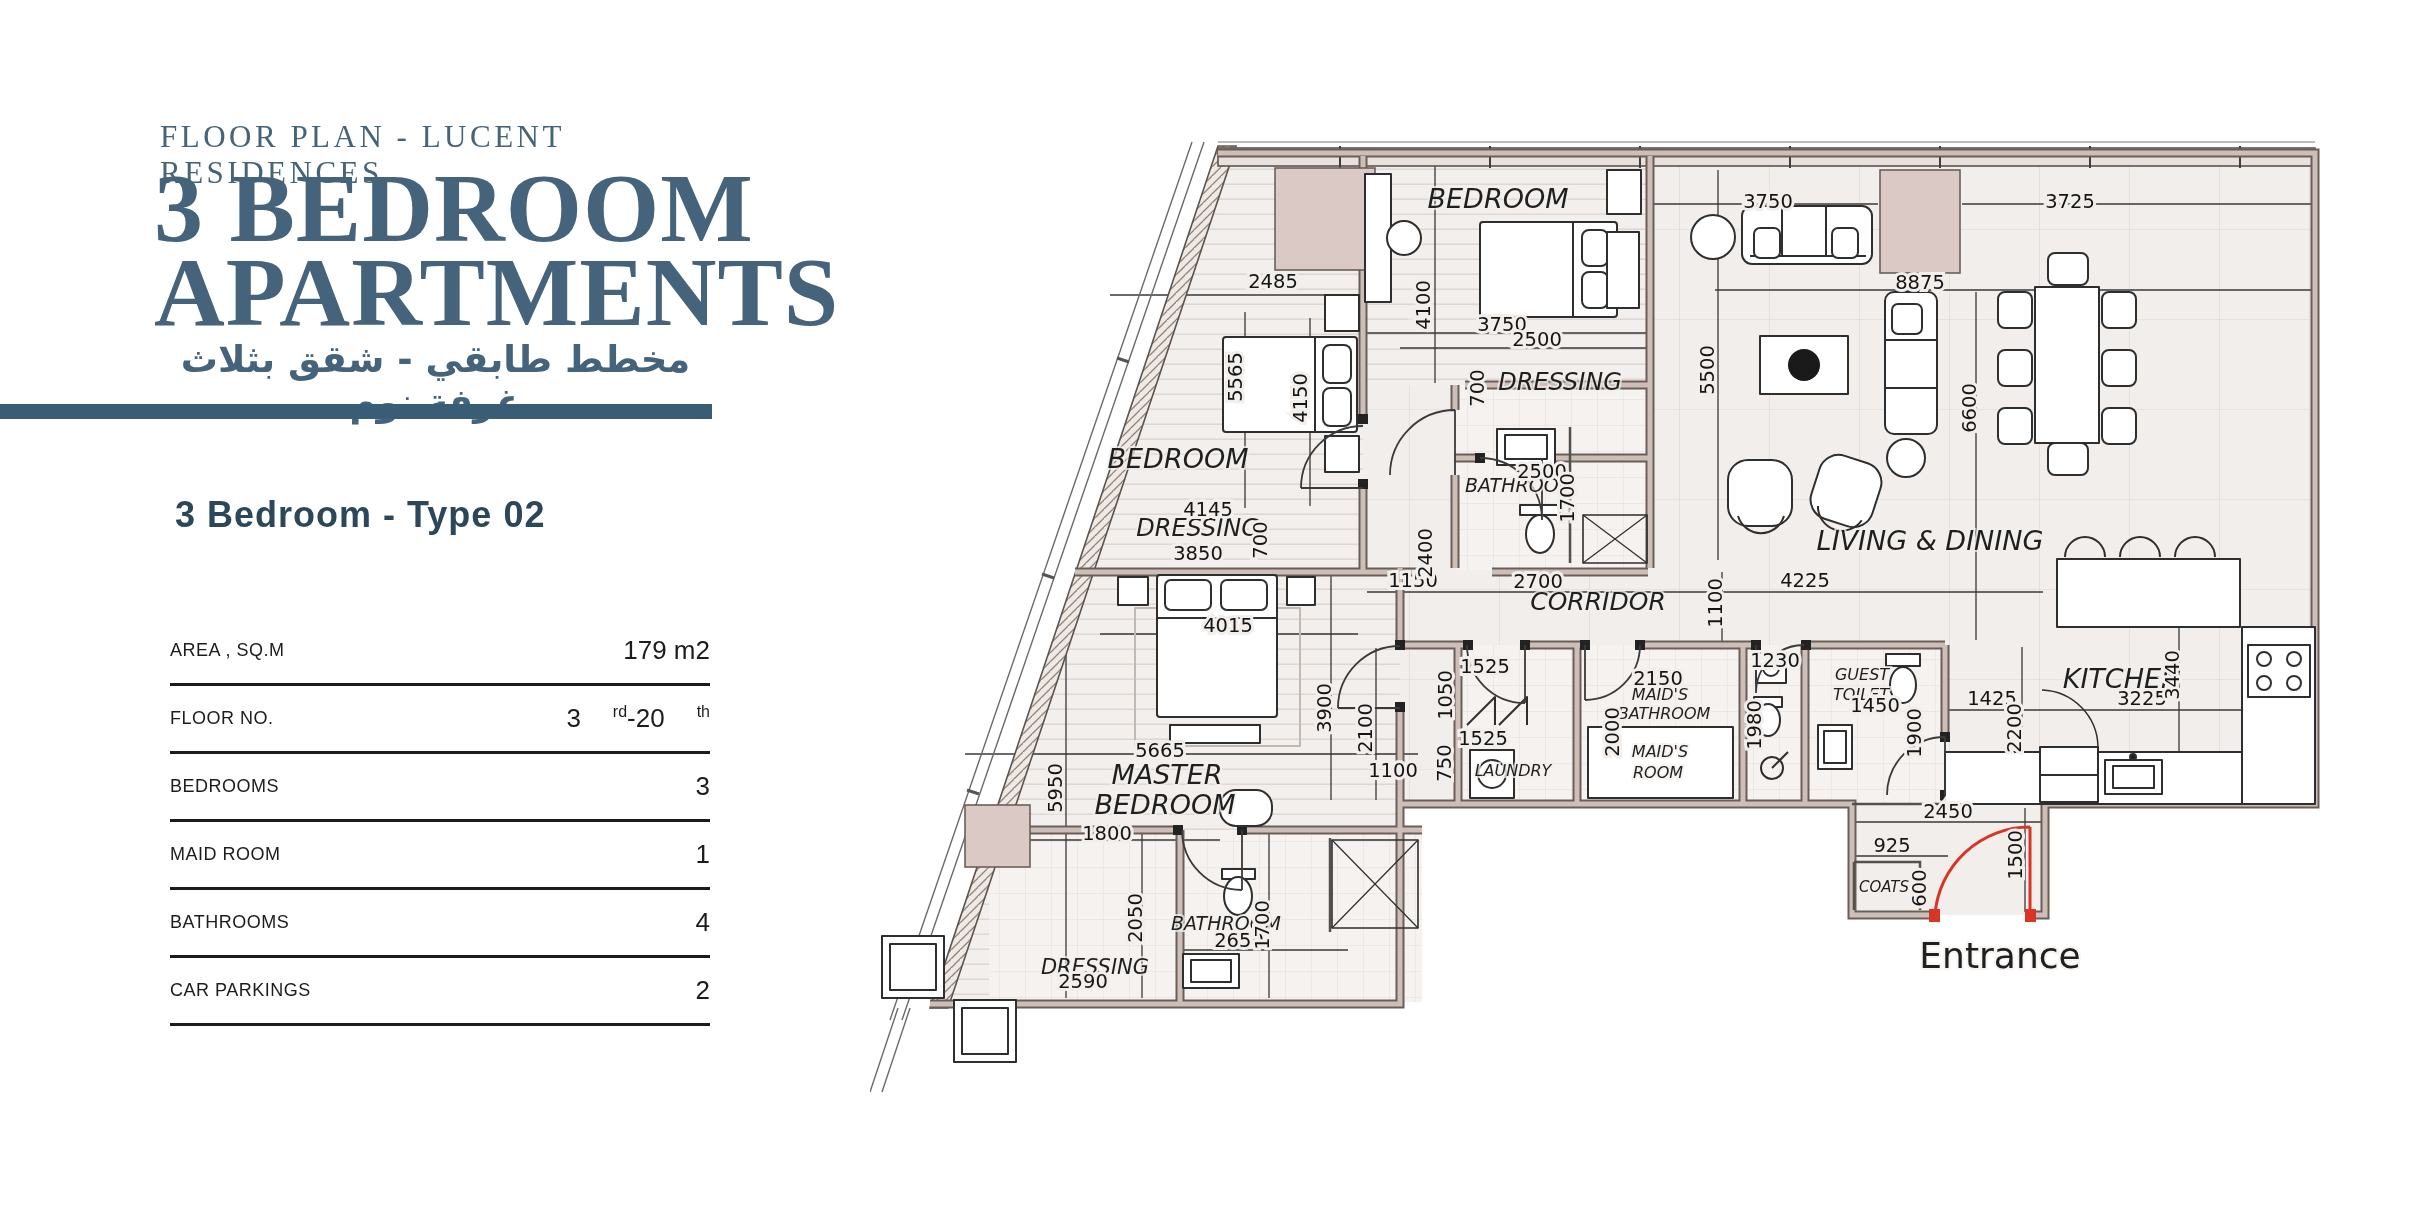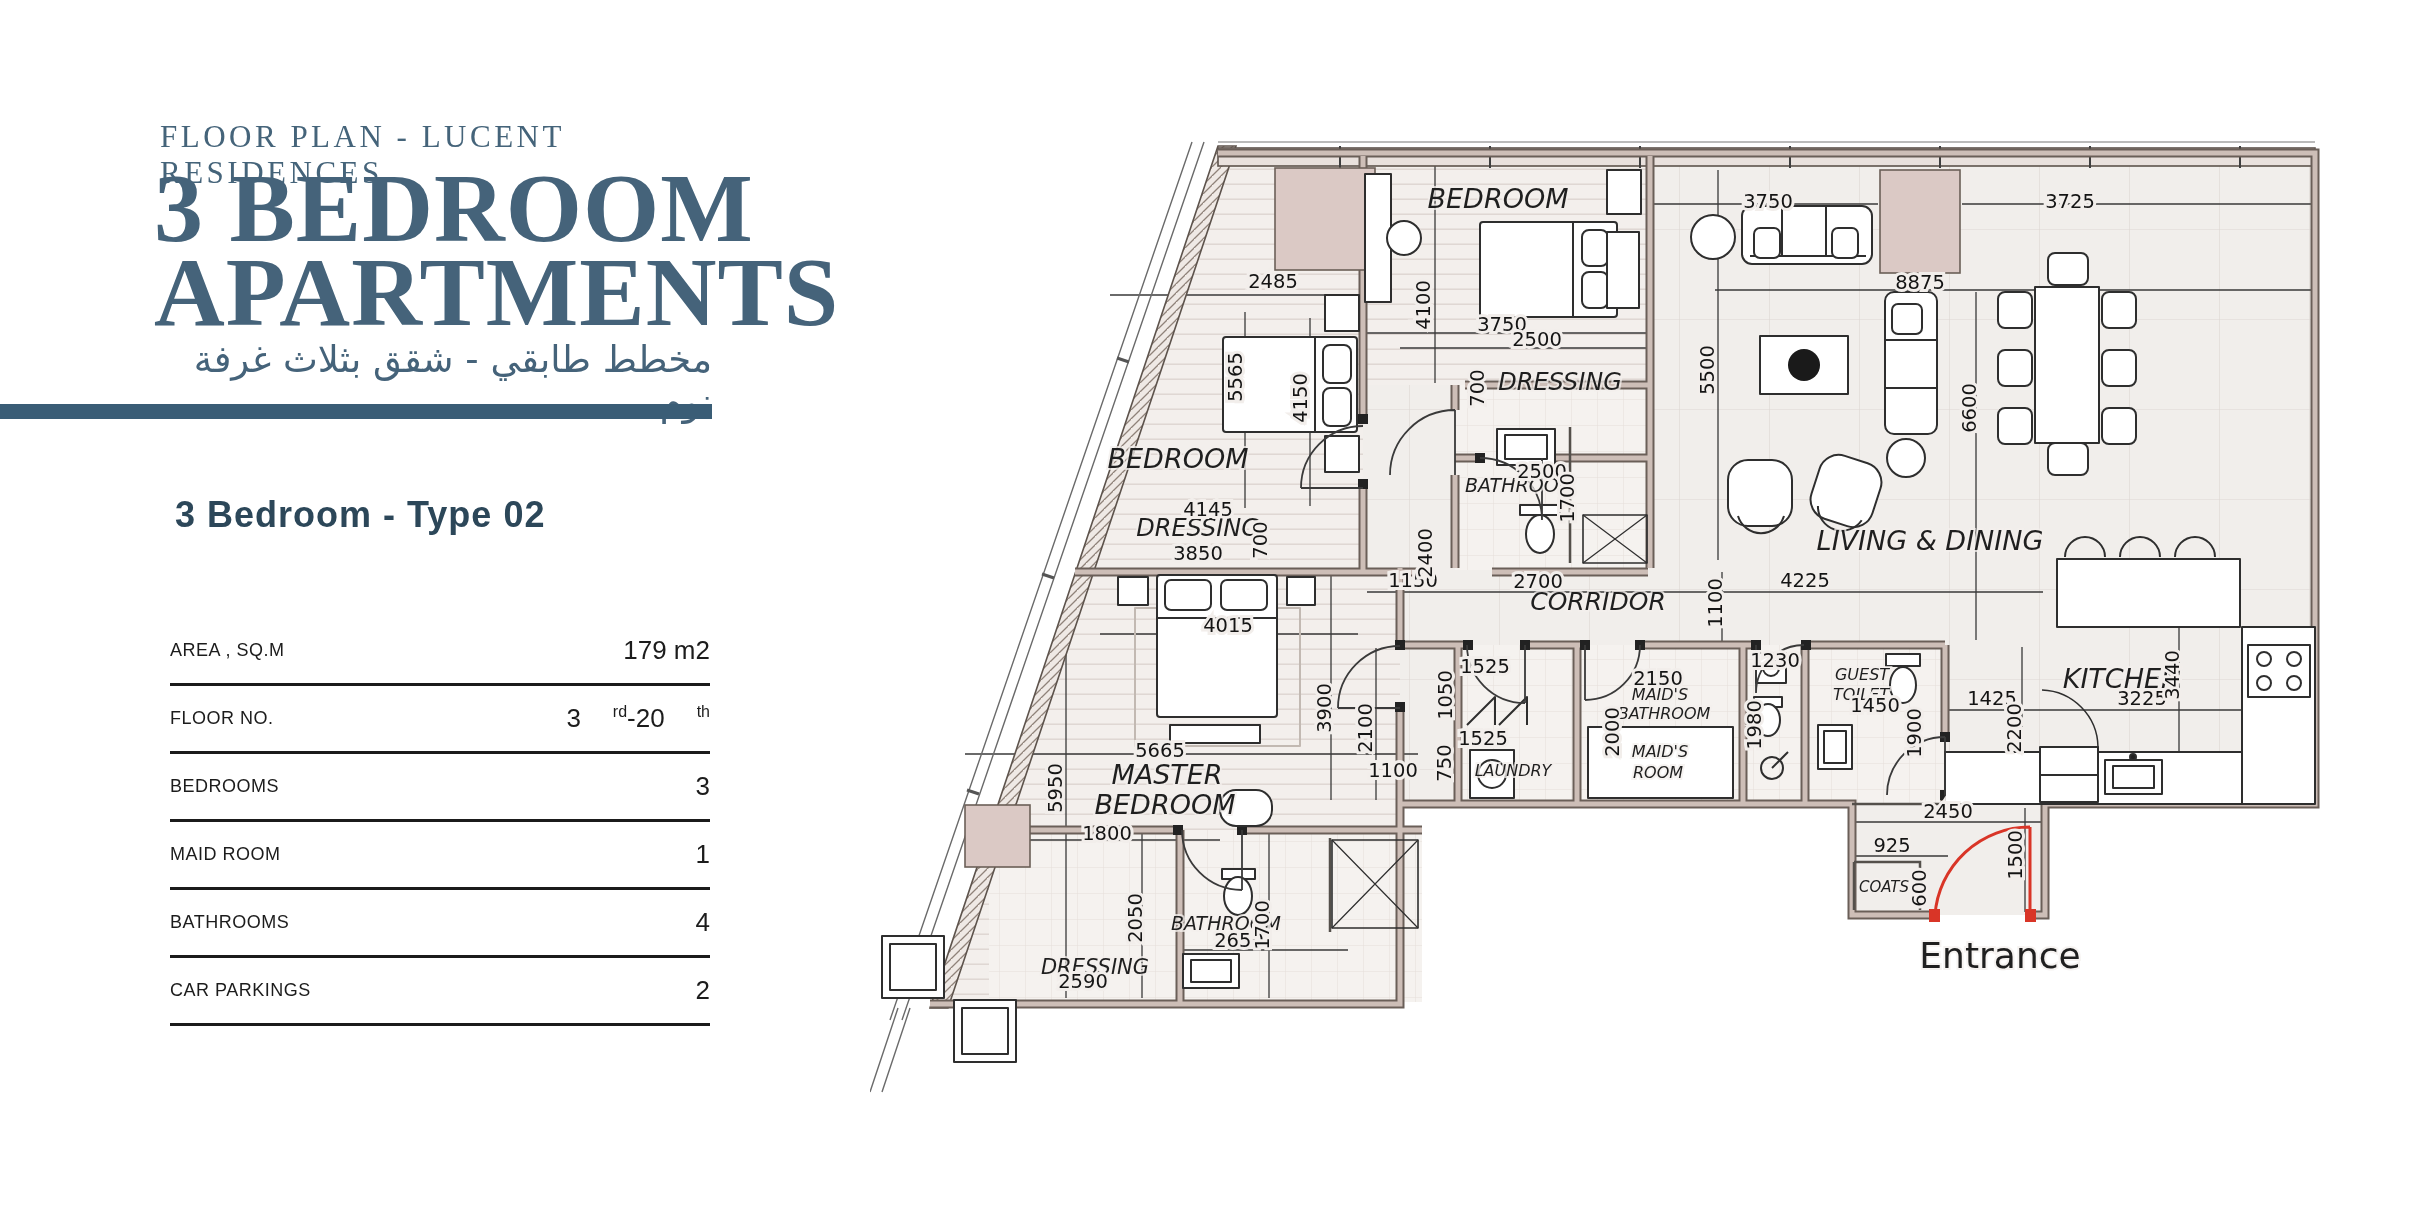--- a/index.html
+++ b/index.html
@@ -12,22 +12,22 @@
     position:absolute;left:160px;top:119px;width:600px;
     font-size:31px;letter-spacing:3.5px;color:#45647a;font-weight:400;
     font-family:"Liberation Serif",serif;
   }
   .main-title{
     position:absolute;left:154px;top:166px;width:640px;
     font-size:98px;line-height:0.86;color:#45637a;font-weight:700;
     font-family:"Liberation Serif",serif;letter-spacing:1px;
   }
   .subtitle-ar{
-    position:absolute;left:159px;top:338px;width:553px;text-align:right;
-    font-size:37px;color:#45637a;direction:rtl;font-weight:normal;
+    position:absolute;left:159px;top:338px;width:553px;text-align:center;
+    font-size:37px;color:#45637a;direction:rtl;font-weight:bold;
     font-family:"DejaVu Sans",sans-serif;
   }
   .divider{
     position:absolute;left:0;top:404px;width:712px;height:15px;background:#3a5d76;
   }
   .unit-title{
     position:absolute;left:175px;top:494px;
     font-size:36px;font-weight:bold;color:#2c4759;letter-spacing:1px;
   }
   .spec-table{

